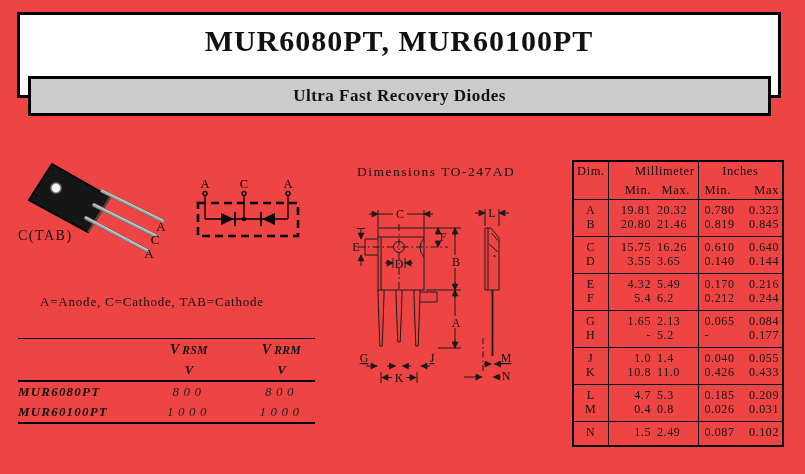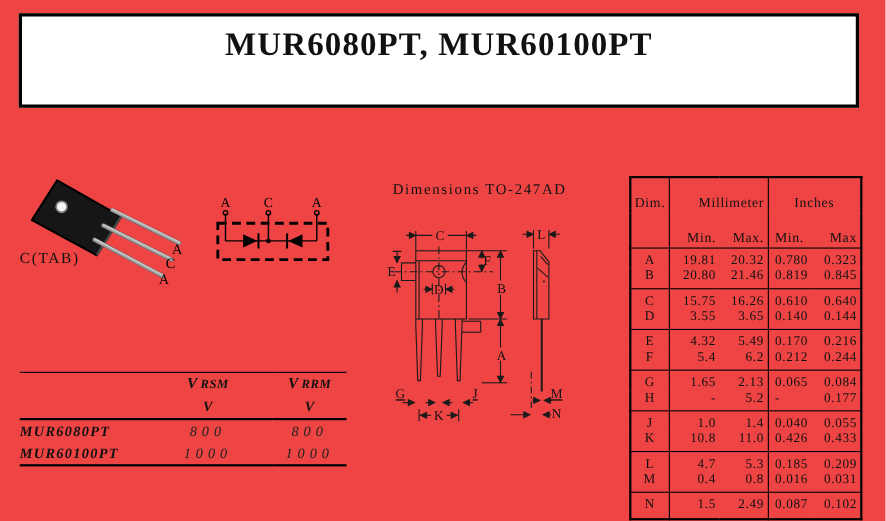--- a/index.html
+++ b/index.html
@@ -36,38 +36,41 @@
   
   .dwg-title{position:absolute;left:357px;top:164px;font-size:13.5px;letter-spacing:1.5px;}
   .dwg-svg{position:absolute;left:350px;top:180px;}
   .dwg-svg text{font-family:"Liberation Serif","DejaVu Serif",serif;font-size:12px;fill:#111;}
 
   
   .dimtab{position:absolute;left:572px;top:160px;width:210px;border-collapse:collapse;
           border:2px solid #000;table-layout:fixed;font-size:12px;}
   .dimtab th,.dimtab td{padding:0 3px;font-weight:normal;letter-spacing:0.6px;line-height:13.5px;}
   .dimtab thead{border-bottom:1.5px solid #000;}
-  .dimtab thead th{padding-top:16px;padding-bottom:2px;font-size:12.5px;}
+  .dimtab thead th{padding-top:3px;padding-bottom:2px;font-size:12.5px;}
   .dimtab tbody{border-top:1.2px solid #000;}
   .dimtab tbody tr:first-child td{padding-top:4px;}
   .dimtab tbody tr:last-child td{padding-bottom:5px;}
   .cd{text-align:center;border-right:1.5px solid #000;}
   .cmm1{text-align:right;}
-  .cmm2{text-align:right;border-right:1.5px solid #000;}
+  .cmm2{border-right:1.5px solid #000;}
   .cin1{text-align:left;padding-left:6px !important;}
   .cin2{text-align:right;}
   .cgrp{text-align:center;}
 </style>
 </head>
 <body>
 
 <div id="page">
 
   <div class="hdr-box"></div>
   <div class="hdr-title">MUR6080PT, MUR60100PT</div>
+  <div class="banner">
+    <span>Ultra Fast Recovery Diodes</span>
+  </div>
 
   <svg class="pkg-svg" width="175" height="125" viewBox="0 0 175 125">
     <g>
       <polygon points="37,9 95,42 73,77 14,45" fill="#161616" stroke="#000" stroke-width="2" stroke-linejoin="round"></polygon>
       <line x1="95" y1="42" x2="73" y2="77" stroke="#4a4a4a" stroke-width="2"></line>
       <circle cx="41" cy="33" r="5" fill="#f5f5f5" stroke="#808080" stroke-width="1.5"></circle>
     </g>
     <g stroke-linecap="round">
       <line x1="87" y1="36" x2="148" y2="66" stroke="#6e6e6e" stroke-width="4"></line>
       <line x1="87" y1="36" x2="148" y2="66" stroke="#a8a8a8" stroke-width="2.5"></line>
@@ -99,20 +102,21 @@
       <line x1="71" y1="40" x2="71" y2="54" stroke-width="1.8"></line>
     </g>
     <polygon points="31,41 31,53 44,47" fill="#000"></polygon>
     <polygon points="85,41 85,53 72,47" fill="#000"></polygon>
     <circle cx="54" cy="47" r="2.2" fill="#000"></circle>
     <text x="15" y="16" text-anchor="middle" font-size="12.5">A</text>
     <text x="54" y="16" text-anchor="middle" font-size="12.5">C</text>
     <text x="98" y="16" text-anchor="middle" font-size="12.5">A</text>
   </svg>
 
+  <div class="pin-note">A=Anode, C=Cathode, TAB=Cathode</div>
 
   <table class="vtab">
     <colgroup>
         <col style="width:112px">
         <col style="width:118px">
         <col style="width:67px">
       </colgroup>
     <thead>
       <tr class="vh1">
         <td></td>
@@ -349,21 +353,21 @@
           <td class="cd">L</td>
           <td class="cmm1">4.7</td>
           <td class="cmm2">5.3</td>
           <td class="cin1">0.185</td>
           <td class="cin2">0.209</td>
         </tr>
       <tr>
           <td class="cd">M</td>
           <td class="cmm1">0.4</td>
           <td class="cmm2">0.8</td>
-          <td class="cin1">0.016</td>
+          <td class="cin1">0.026</td>
           <td class="cin2">0.031</td>
         </tr>
     </tbody>
     <tbody>
       <tr>
           <td class="cd">N</td>
           <td class="cmm1">1.5</td>
           <td class="cmm2">2.49</td>
           <td class="cin1">0.087</td>
           <td class="cin2">0.102</td>

